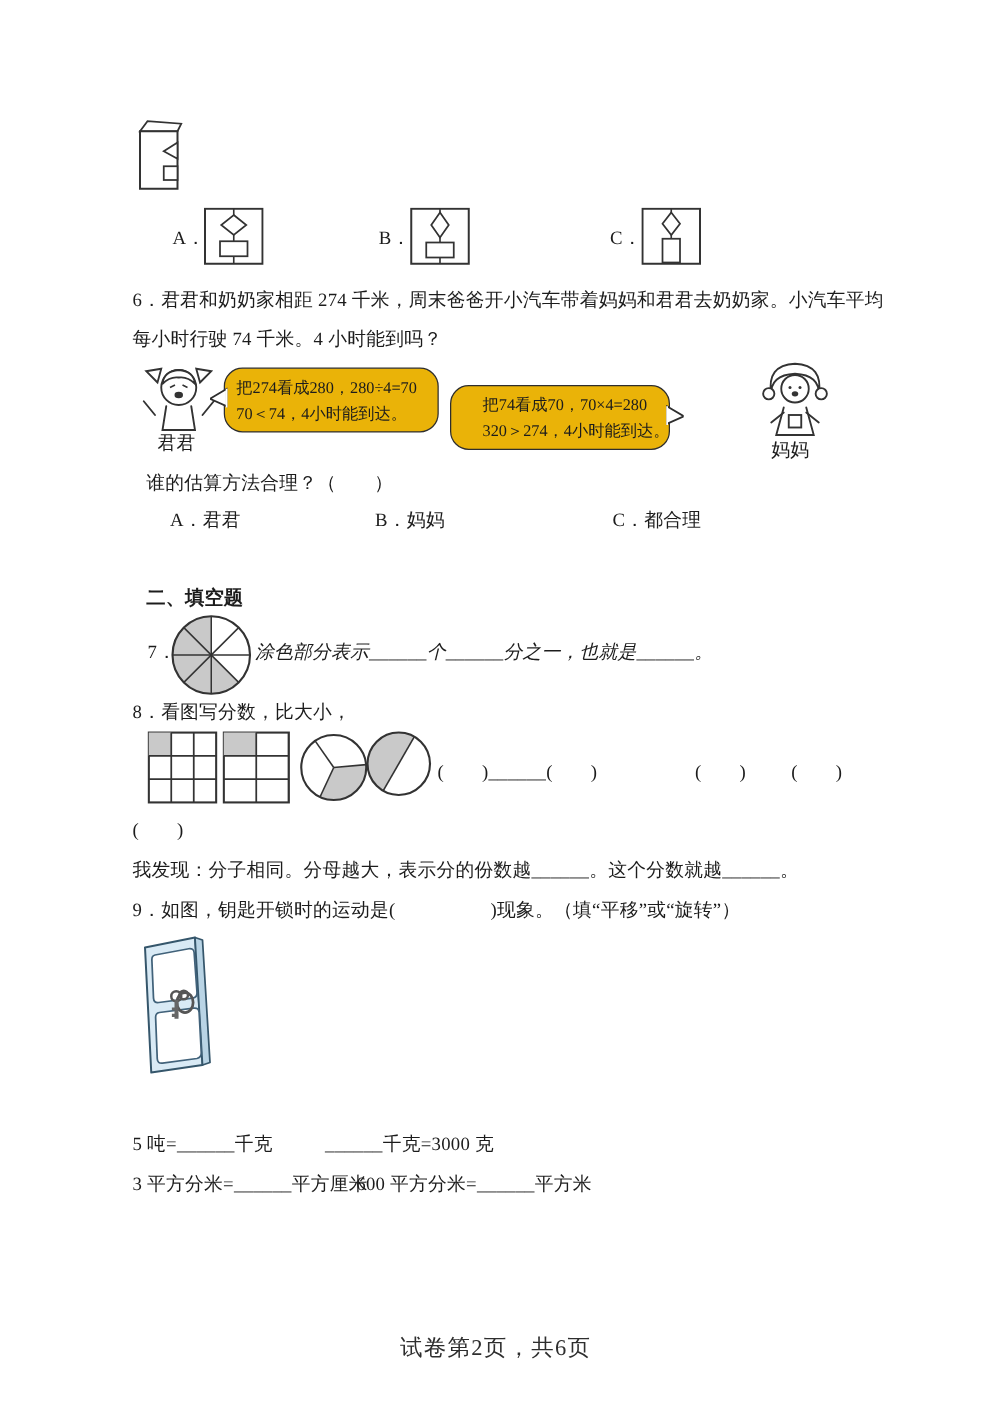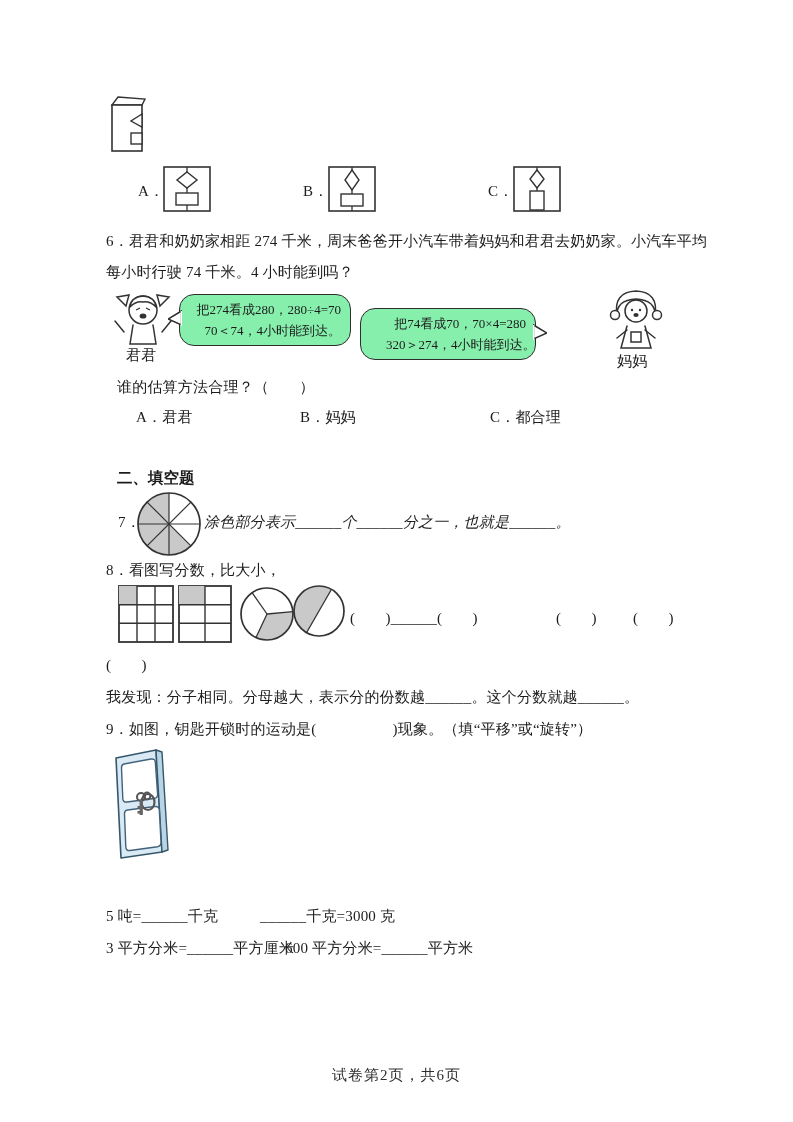--- a/index.html
+++ b/index.html
@@ -7,27 +7,27 @@
     position:relative;width:793px;height:1122px;background:#fff;
     font-family:"Liberation Serif","DejaVu Serif",serif;color:#1c1c1c;
     overflow:hidden;
   }
   .abs{position:absolute;}
   .t{font-size:15px;line-height:1.35;white-space:nowrap;letter-spacing:0.2px;}
   .t-sm{font-size:13px;line-height:21px;white-space:nowrap;}
   .bold-head{font-family:Liberation Mono, monospace;font-weight:700;font-size:15.5px;}
   .bubble{
     box-sizing:border-box;border:1.6px solid #2e2e2e;border-radius:15px;
-    background:#86efac;padding:4px 9px;text-align:right;
+    background:#eab308;padding:4px 9px;text-align:left;
   }
   .bubble .t-sm{display:block;}
   svg{display:block;}
   .footer{
     position:absolute;left:0;right:0;top:1066px;text-align:center;
-    font-size:15px;color:#2e2e2e;letter-spacing:1px;
+    font-size:18px;color:#2e2e2e;letter-spacing:1px;
   }
 </style>
 </head>
 <body>
 
 <div class="page">
 
   <svg class="abs" style="left:106px;top:95px;" width="48" height="60" viewBox="0 0 48 60">
     <polygon points="6,10 12,2 39,4 36,10" fill="#fff" stroke="#333" stroke-width="1.4"></polygon>
     <rect x="6" y="10" width="30" height="46" fill="#fff" stroke="#333" stroke-width="1.6"></rect>

